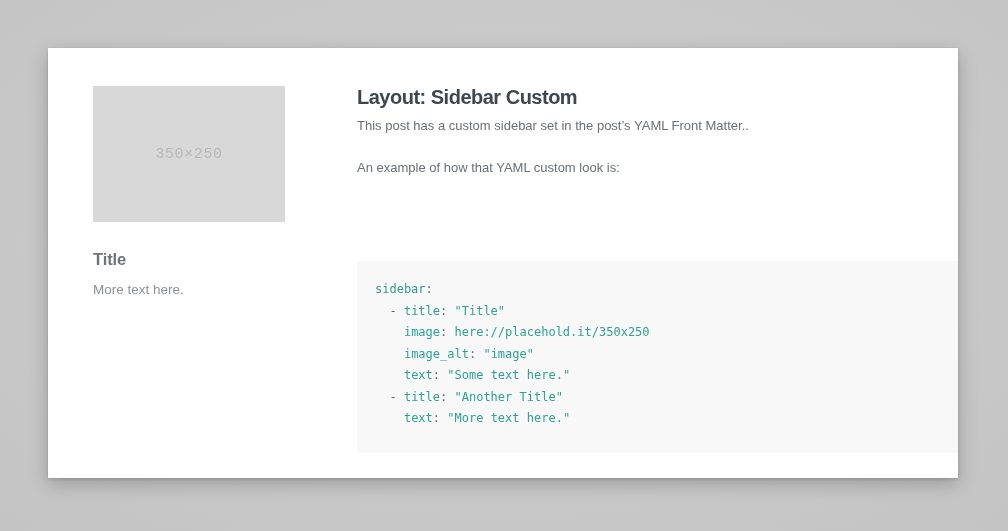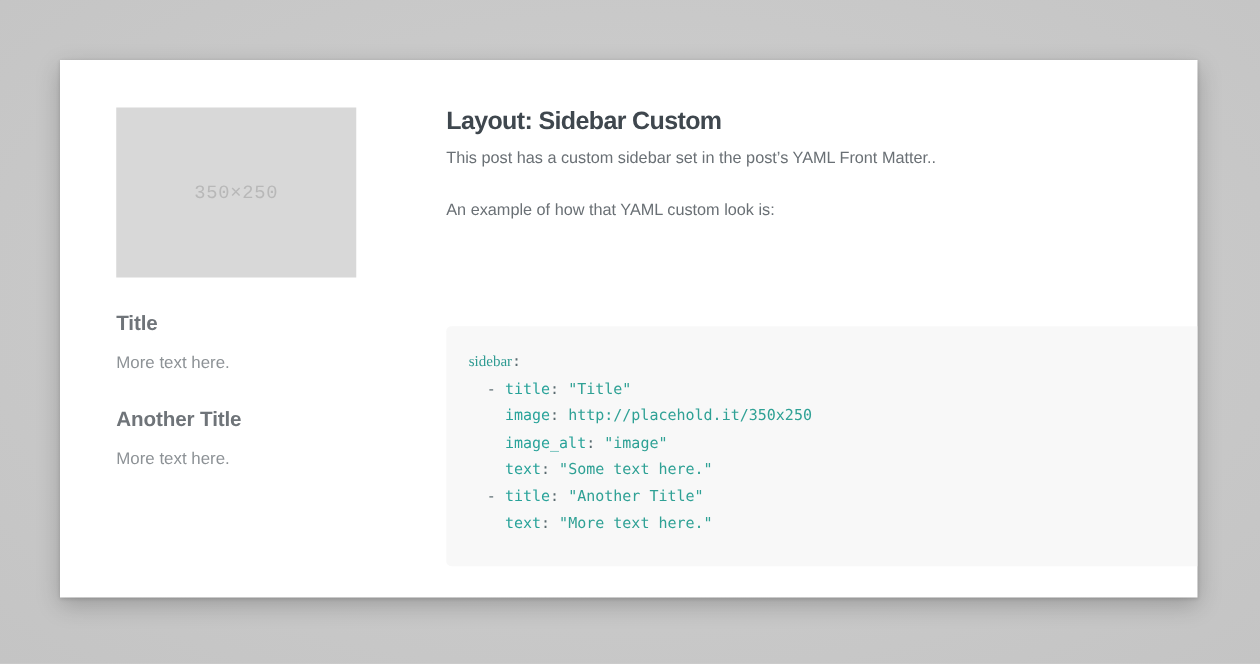--- a/index.html
+++ b/index.html
@@ -138,21 +138,21 @@
   }
   #code-pre {
     margin: 0;
     font-family: "DejaVu Sans Mono", monospace;
     font-size: 12px;
     line-height: 21.5px;
     white-space: pre;
     color: #3b9e95;
   }
   .tok-key   { color: #29a39a; }
-  .tok-root  { color: #2f9b92; font-family: Liberation Serif, serif; }
+  .tok-root  { color: #2f9b92; }
   .tok-dash  { color: #5a6b70; }
   .tok-colon { color: #5a6b70; }
   .tok-str   { color: #2fa195; }
   .tok-plain { color: #2fa195; }
 </style>
 </head>
 <body>
 
 <div id="page-backdrop"></div>
 
@@ -163,42 +163,38 @@
 
       <div id="sidebar-figure">
         <span id="sidebar-figure-label">350×250</span>
       </div>
 
       <div class="sidebar-block first">
         <h3 class="sidebar-title">Title</h3>
         <p class="sidebar-text">More text here.</p>
       </div>
 
-      <div class="sidebar-block">
-        <h3 class="sidebar-title">Another Title</h3>
-        <p class="sidebar-text">More text here.</p>
-      </div>
 
     </aside>
 
     <main id="main">
 
       <h1 id="page-title">Layout: Sidebar Custom</h1>
 
 
       <p class="body-par">This post has a custom sidebar set in the post’s YAML Front Matter..</p>
 
       <p class="body-par">An example of how that YAML custom look is:</p>
 
     </main>
 
     <div id="code-block">
       <pre id="code-pre"><span class="tok-root">sidebar</span><span class="tok-colon">:</span>
   <span class="tok-dash">- </span><span class="tok-key">title</span><span class="tok-colon">:</span> <span class="tok-str">"Title"</span>
-    <span class="tok-key">image</span><span class="tok-colon">:</span> <span class="tok-plain">http://placehold.it/350x250</span>
+    <span class="tok-key">image</span><span class="tok-colon">:</span> <span class="tok-plain">here://placehold.it/350x250</span>
     <span class="tok-key">image_alt</span><span class="tok-colon">:</span> <span class="tok-str">"image"</span>
     <span class="tok-key">text</span><span class="tok-colon">:</span> <span class="tok-str">"Some text here."</span>
   <span class="tok-dash">- </span><span class="tok-key">title</span><span class="tok-colon">:</span> <span class="tok-str">"Another Title"</span>
     <span class="tok-key">text</span><span class="tok-colon">:</span> <span class="tok-str">"More text here."</span></pre>
     </div>
 
   </div>
 </div>
 
 </body></html>

